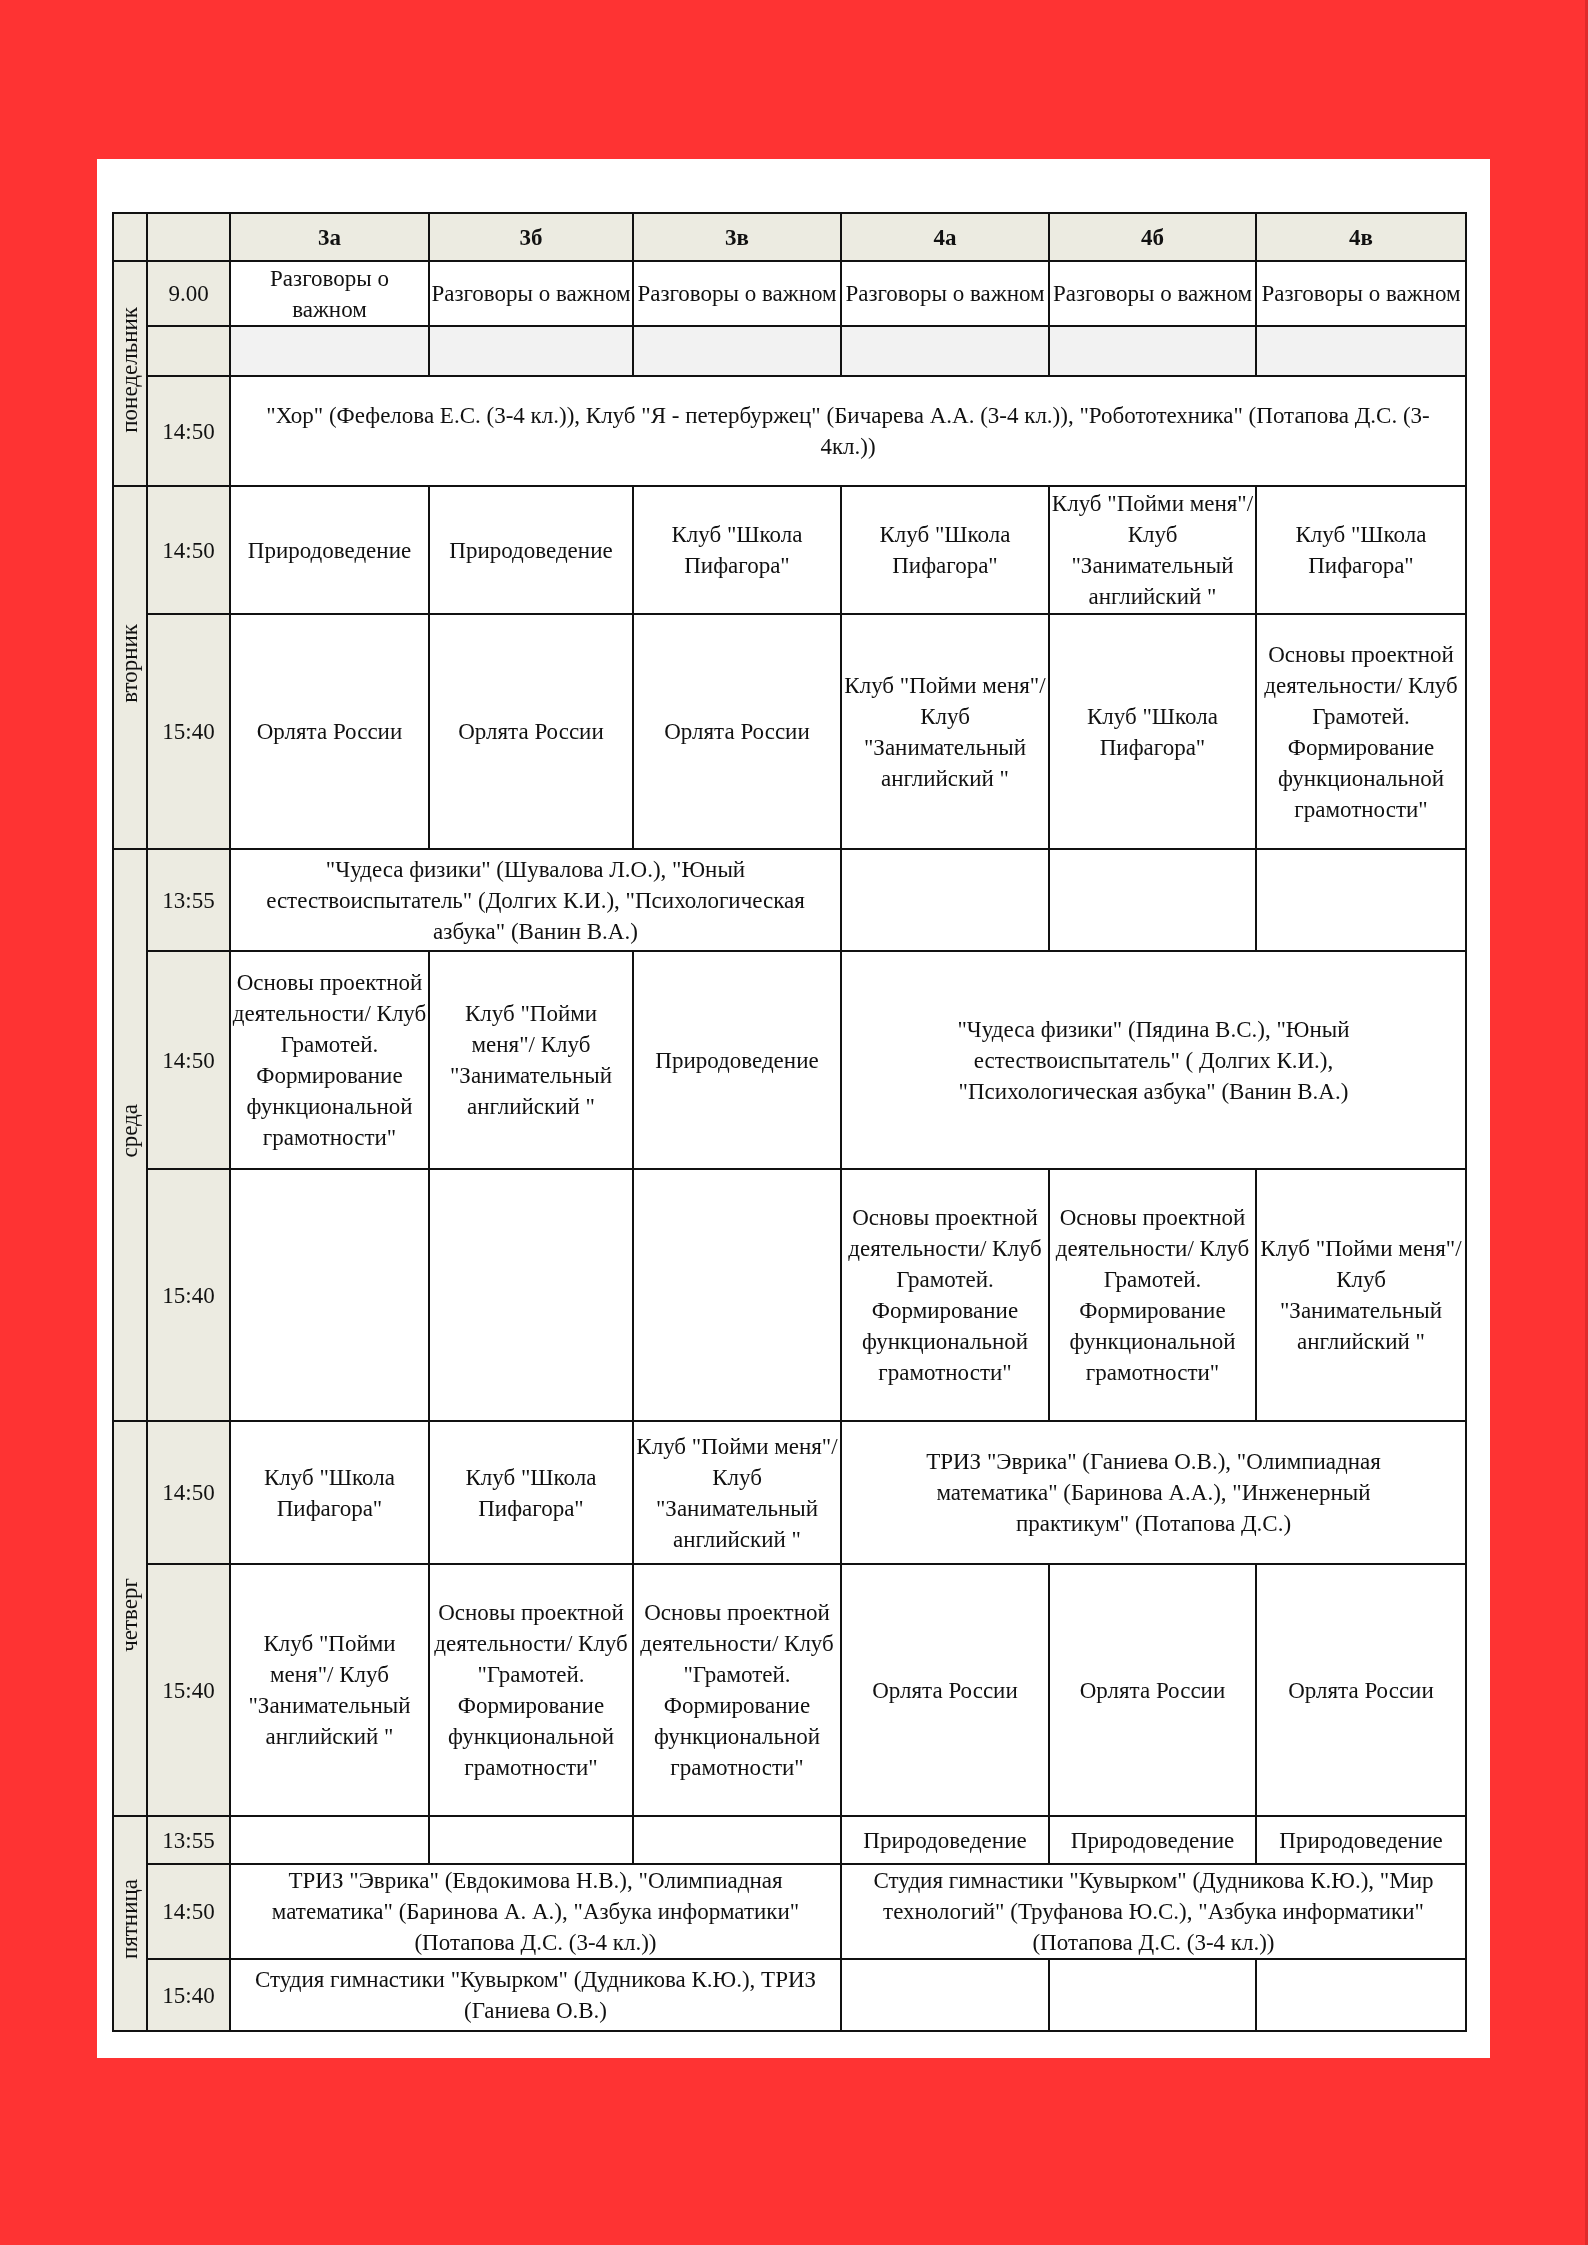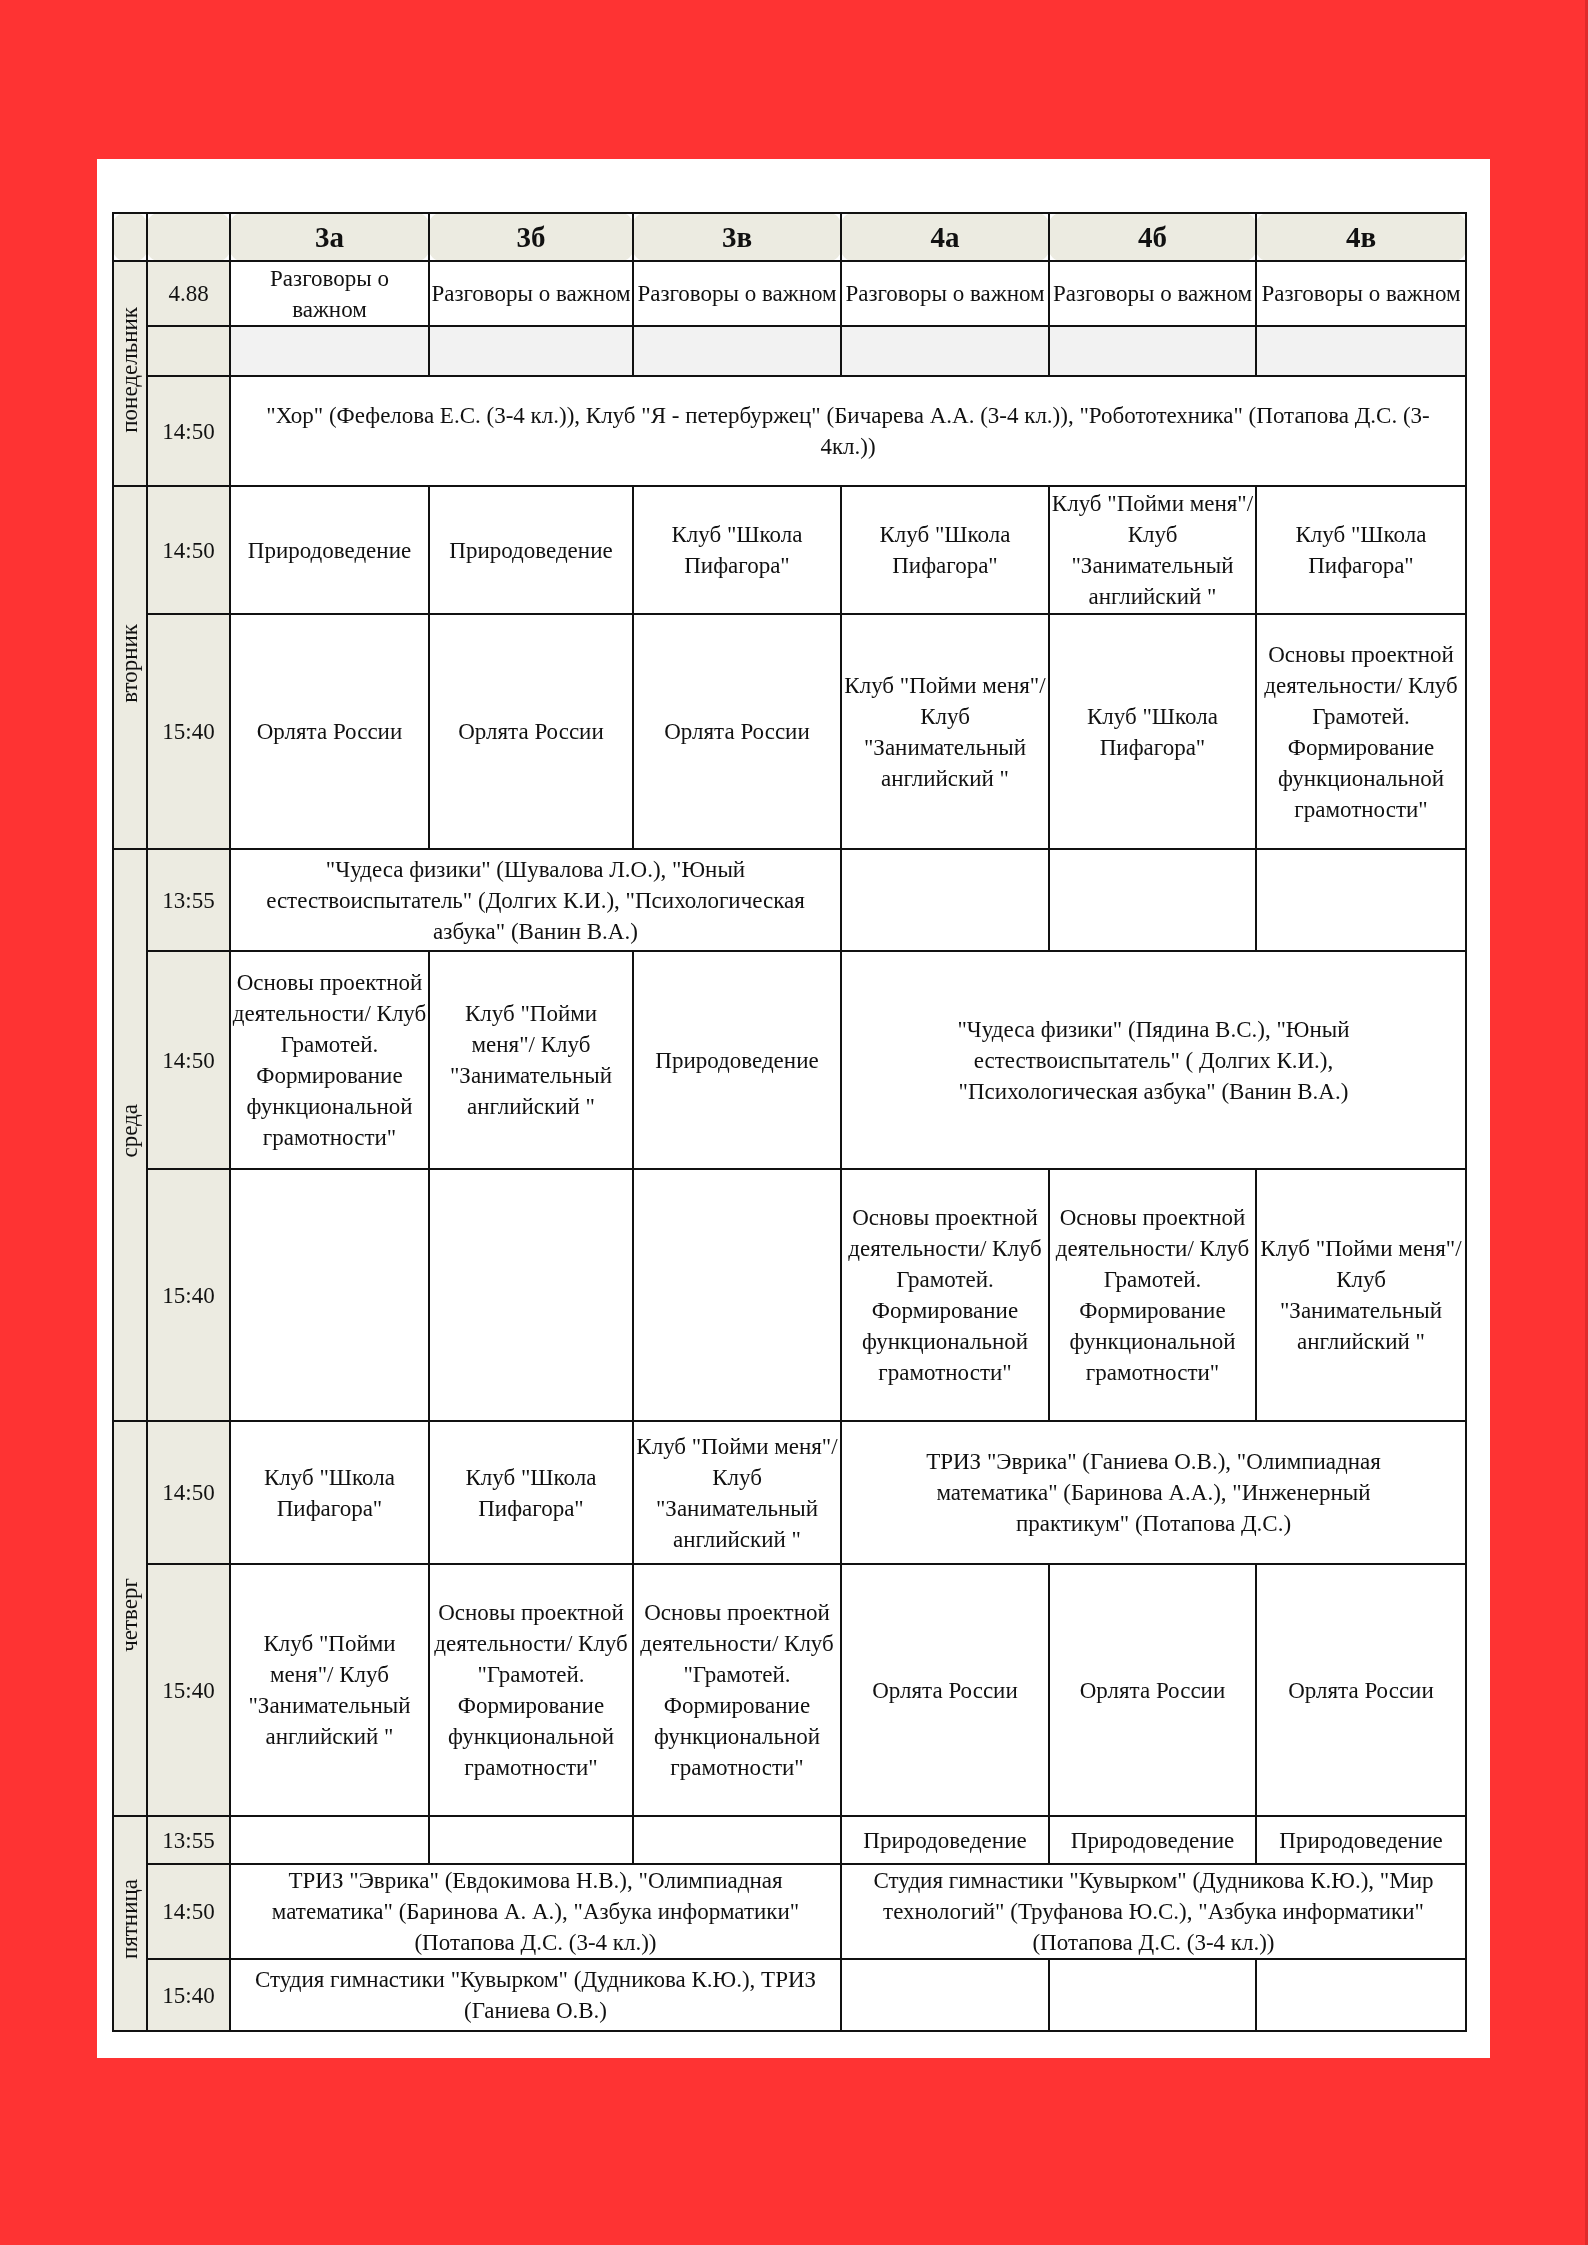--- a/index.html
+++ b/index.html
@@ -34,22 +34,21 @@
     vertical-align: middle;
     padding: 0 1px;
     font-size: 23px;
     line-height: 31px;
     font-weight: normal;
     overflow: hidden;
   }
   table.schedule th {
     background: #ecebe1;
     font-weight: bold;
-    font-size: 29px;
-    border-radius: 12px;
+    font-size: 23px;
   }
   td.day {
     background: #ecebe1;
     padding: 0;
   }
   td.day .day-label {
     writing-mode: vertical-rl;
     transform: rotate(180deg);
     display: inline-block;
     font-size: 23px;
@@ -82,21 +81,21 @@
       <th>3а</th>
       <th>3б</th>
       <th>3в</th>
       <th>4а</th>
       <th>4б</th>
       <th>4в</th>
     </tr>
 
     <tr style="height:65px">
       <td class="day" rowspan="3"><span class="day-label">понедельник</span></td>
-      <td class="time">4.88</td>
+      <td class="time">9.00</td>
       <td class="cell">Разговоры о важном</td>
       <td class="cell">Разговоры о важном</td>
       <td class="cell">Разговоры о важном</td>
       <td class="cell">Разговоры о важном</td>
       <td class="cell">Разговоры о важном</td>
       <td class="cell">Разговоры о важном</td>
     </tr>
     <tr style="height:50px">
       <td class="time"></td>
       <td class="gray"></td>

